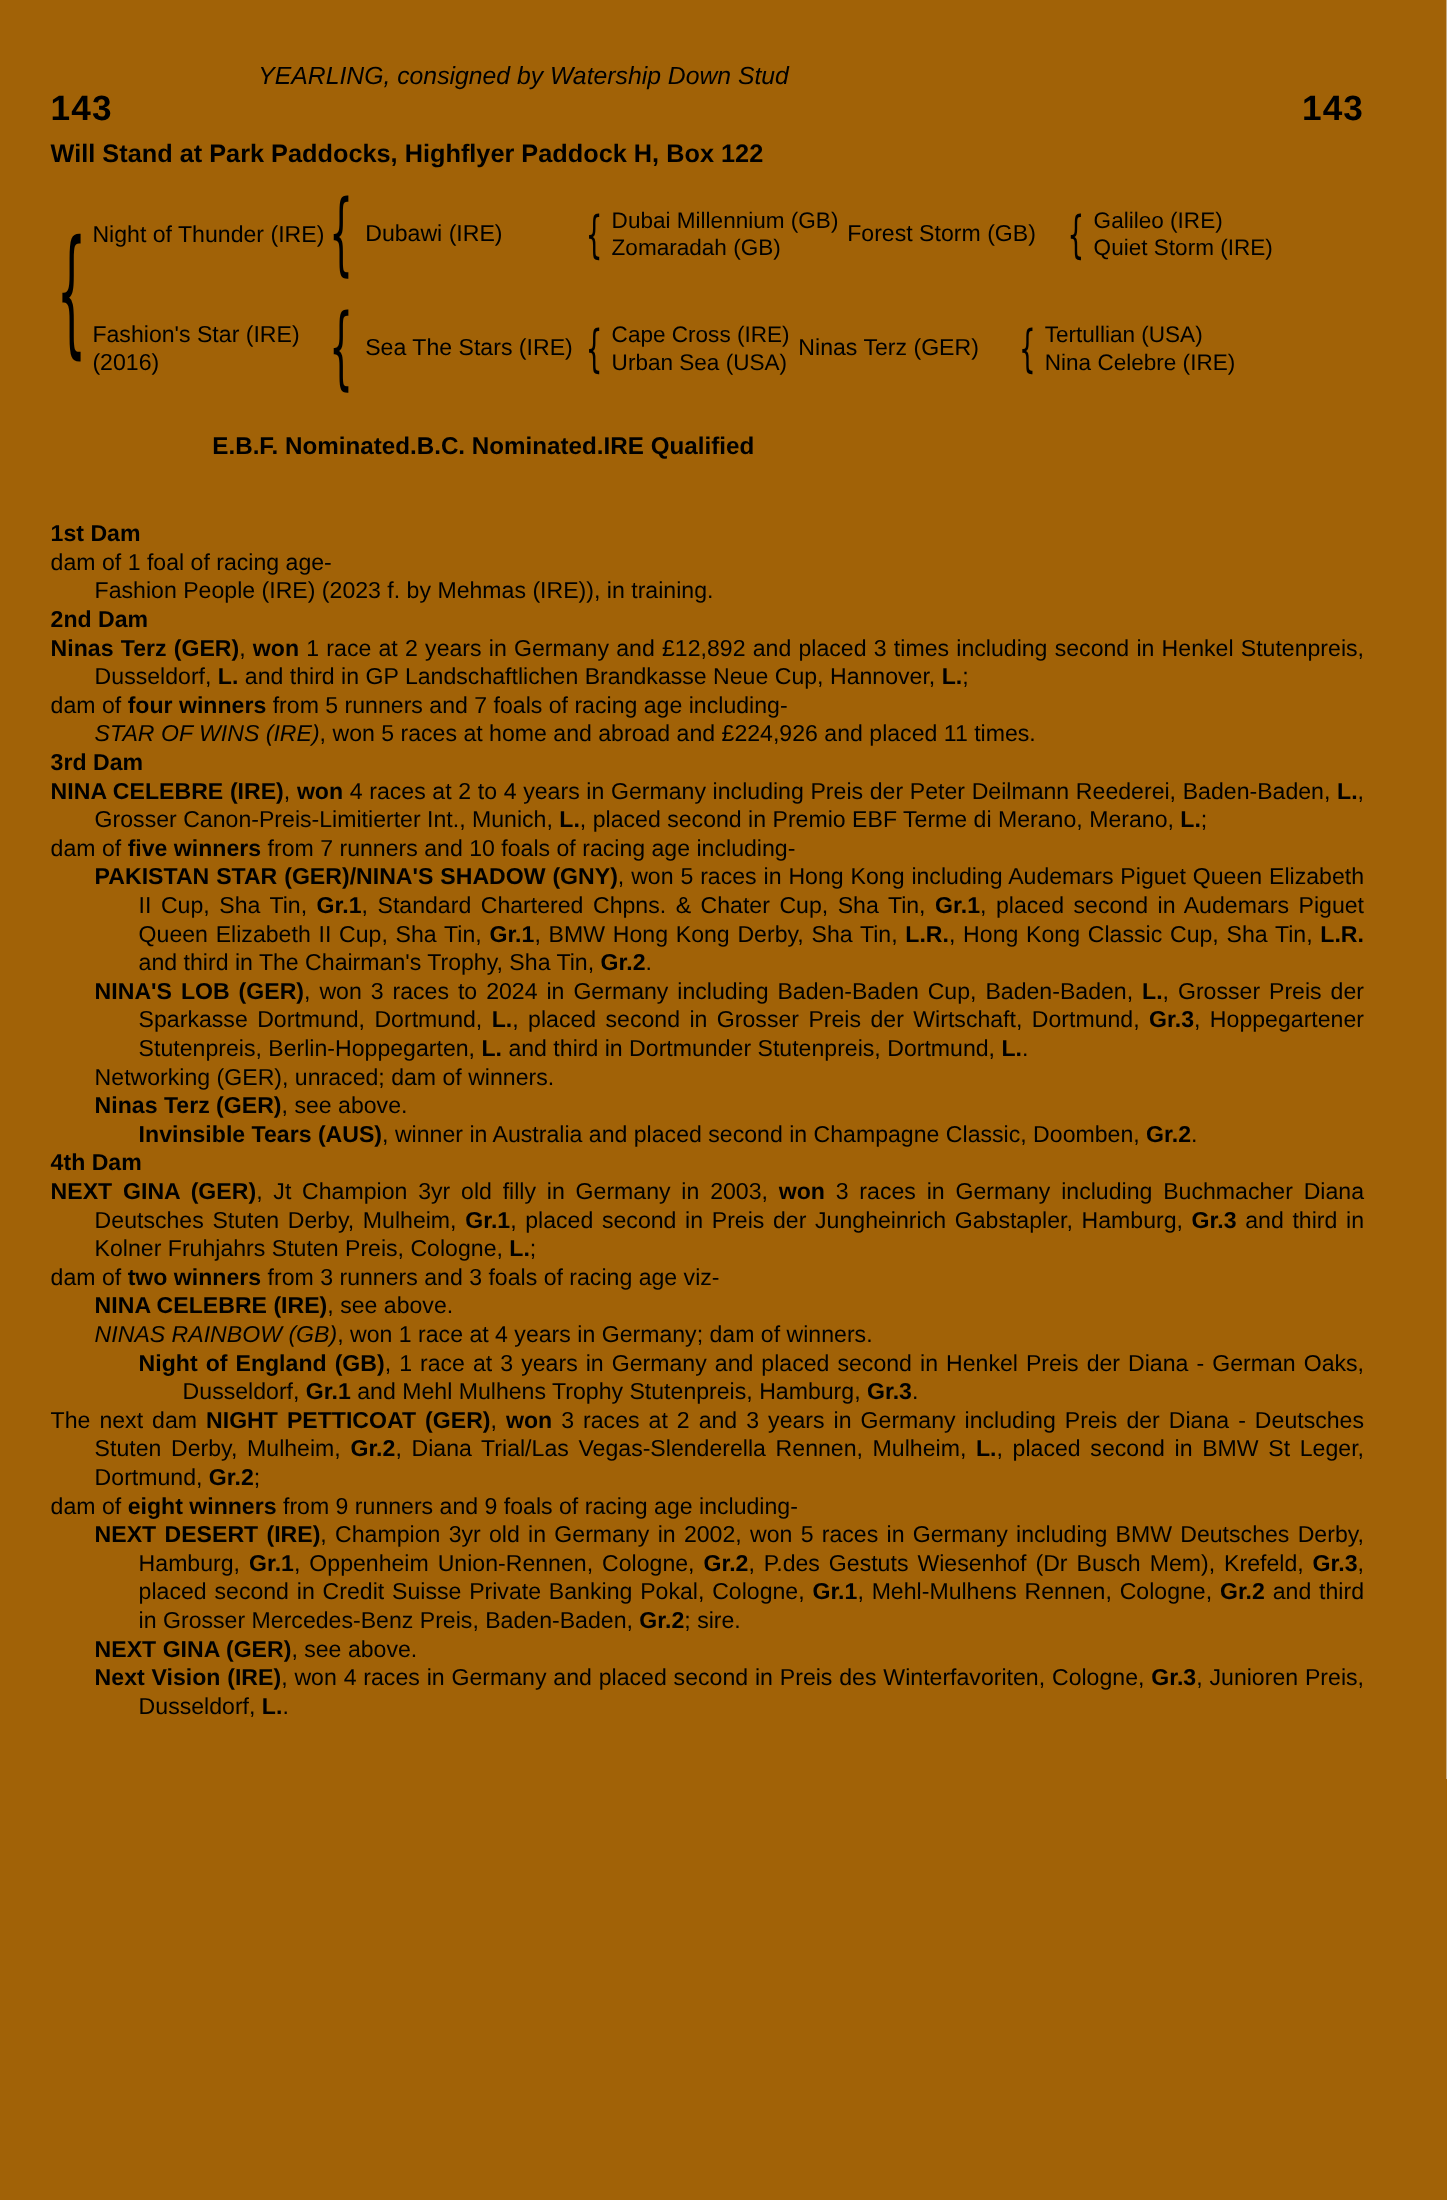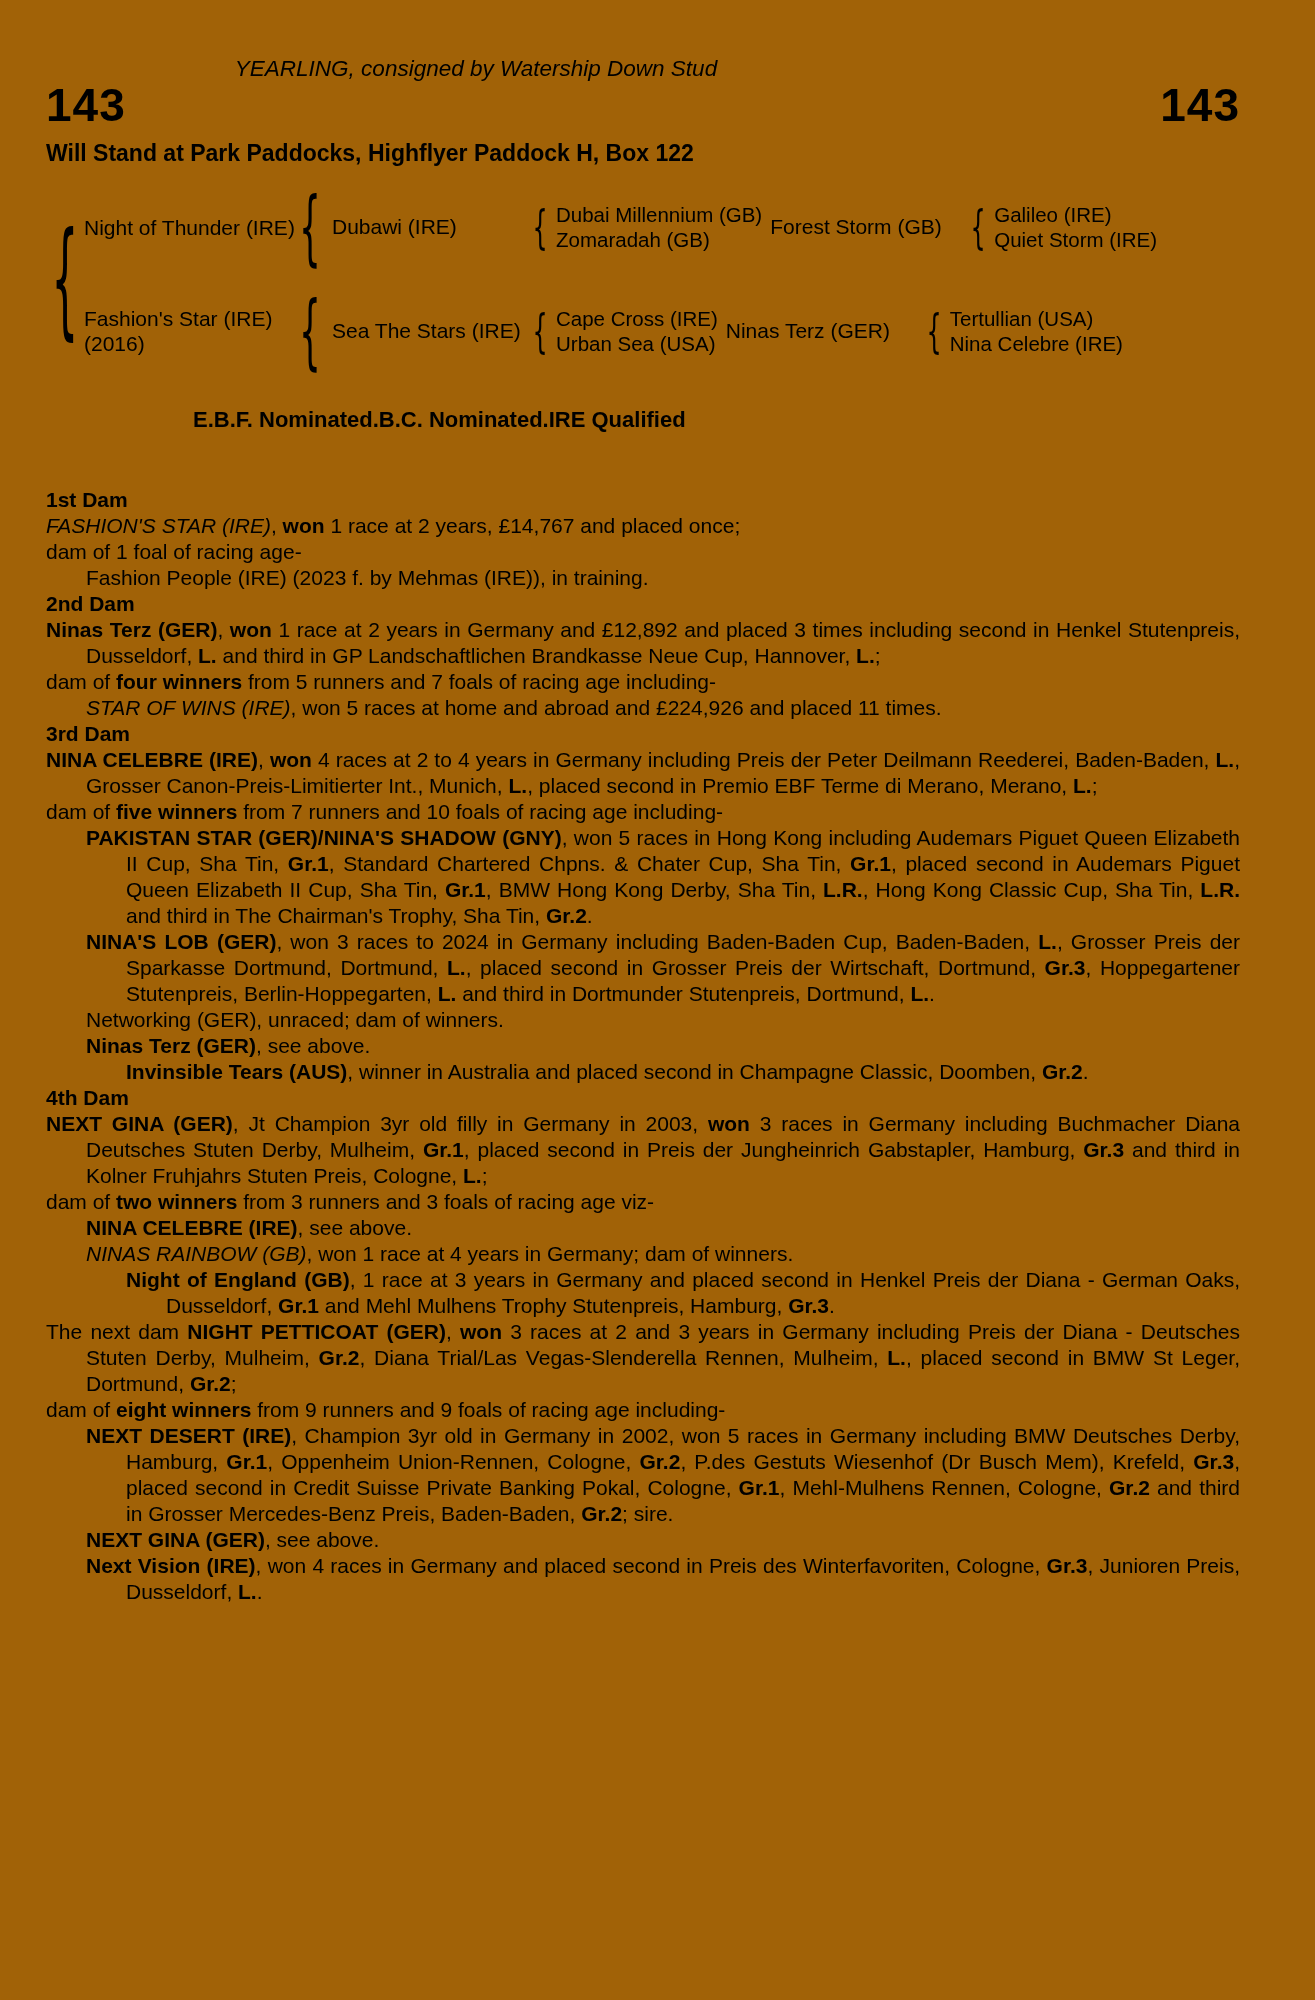--- a/index.html
+++ b/index.html
@@ -24,21 +24,21 @@
     font-size: 22.5px;
     line-height: 26px;
   }
   .lot-row {
     display: flex;
     justify-content: space-between;
     align-items: flex-start;
     margin-top: 0px;
   }
   .lot-number {
-    font-size: 46px;
+    font-size: 32px;
     font-weight: bold;
     line-height: 1.0;
     letter-spacing: 1px;
   }
   .stand-line {
     font-weight: bold;
     font-size: 23px;
     margin-top: 12px;
   }
 
@@ -175,21 +175,20 @@
 
   <div class="nominations">
     <span>E.B.F. Nominated.</span>
     <span>B.C. Nominated.</span>
     <span>IRE Qualified</span>
   </div>
 
   <div class="sections">
       <div class="section">
         <div class="sec-heading">1st Dam</div>
-        <p class="para" style="padding-left: 0px; text-indent: 0px;"><span class="i">FASHION'S STAR (IRE)</span><span>, </span><span class="b">won</span><span> 1 race at 2 years, £14,767 and placed once;</span></p>
         <p class="para" style="padding-left: 0px; text-indent: 0px;"><span>dam of 1 foal of racing age-</span></p>
         <p class="para" style="padding-left: 40px; text-indent: 0px;"><span>Fashion People (IRE) (2023 f. by Mehmas (IRE)), in training.</span></p>
       </div>
       <div class="section">
         <div class="sec-heading">2nd Dam</div>
         <p class="para" style="padding-left: 40px; text-indent: -40px;"><span class="b">Ninas Terz (GER)</span><span>, </span><span class="b">won</span><span> 1 race at 2 years in Germany and £12,892 and placed 3 times including second in Henkel Stutenpreis, Dusseldorf, </span><span class="b">L.</span><span> and third in GP Landschaftlichen Brandkasse Neue Cup, Hannover, </span><span class="b">L.</span><span>;</span></p>
         <p class="para" style="padding-left: 0px; text-indent: 0px;"><span>dam of </span><span class="b">four winners</span><span> from 5 runners and 7 foals of racing age including-</span></p>
         <p class="para" style="padding-left: 40px; text-indent: 0px;"><span class="i">STAR OF WINS (IRE)</span><span>, won 5 races at home and abroad and £224,926 and placed 11 times.</span></p>
       </div>
       <div class="section">

